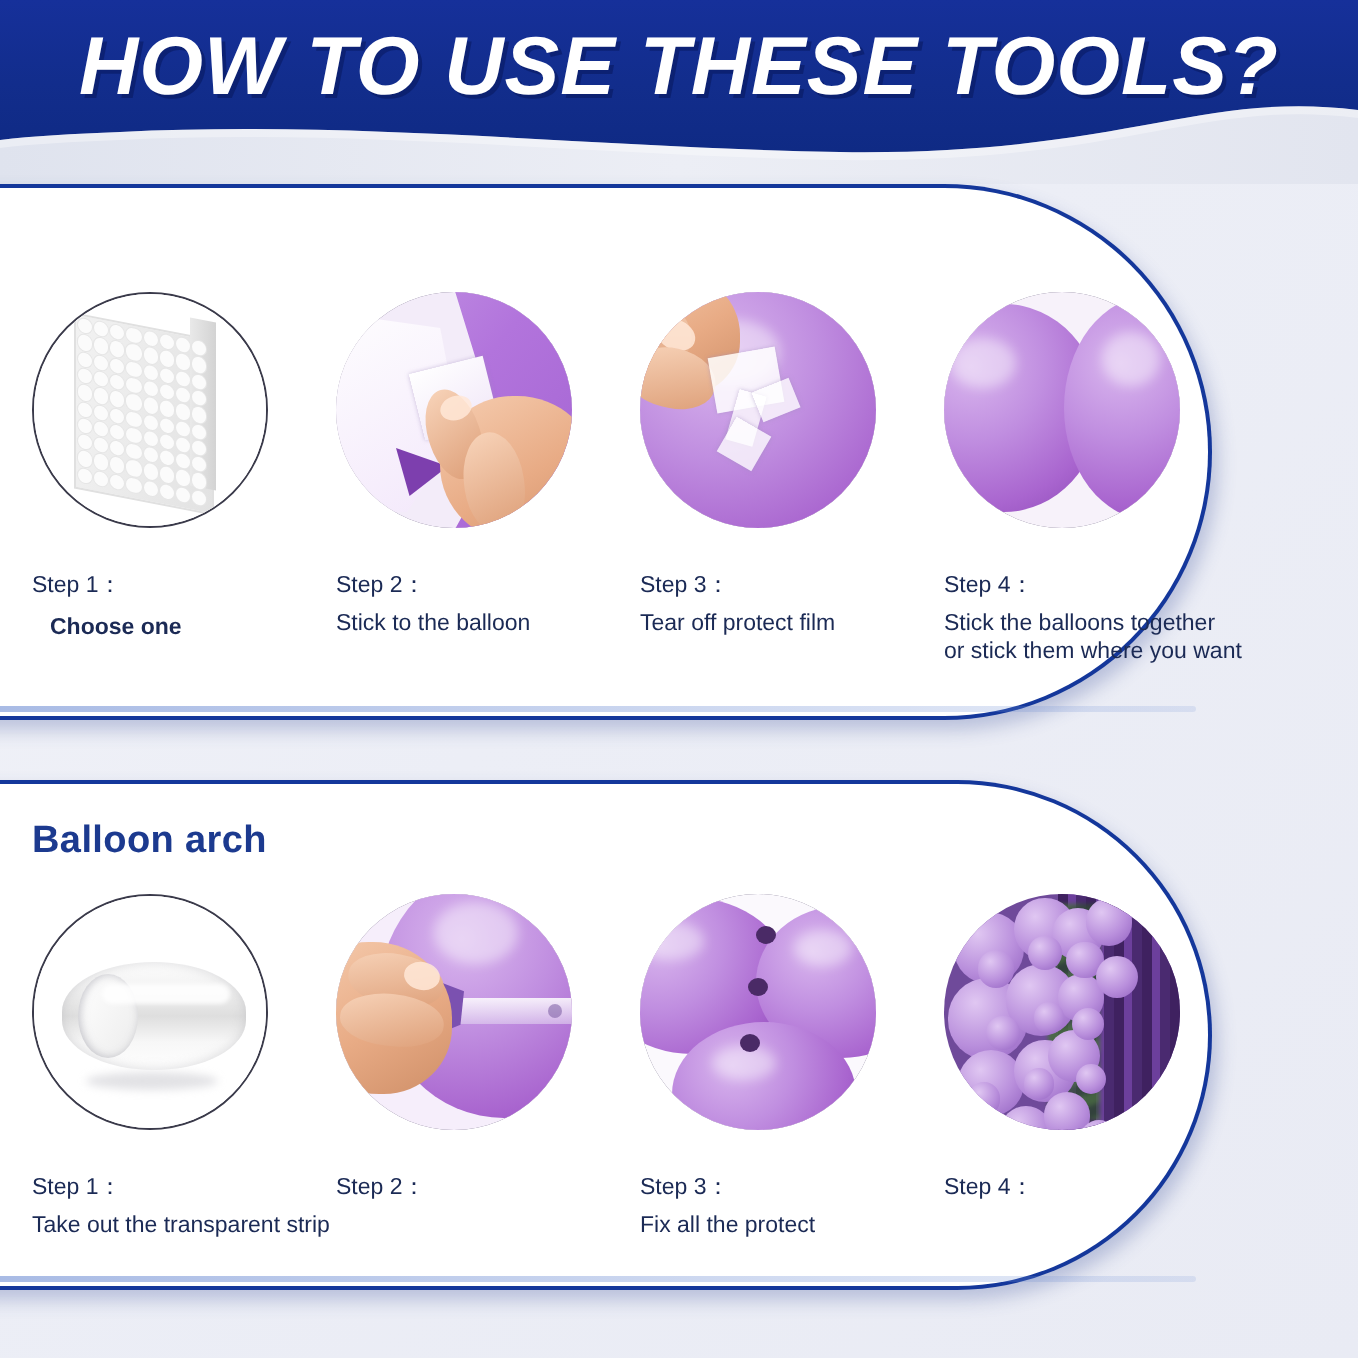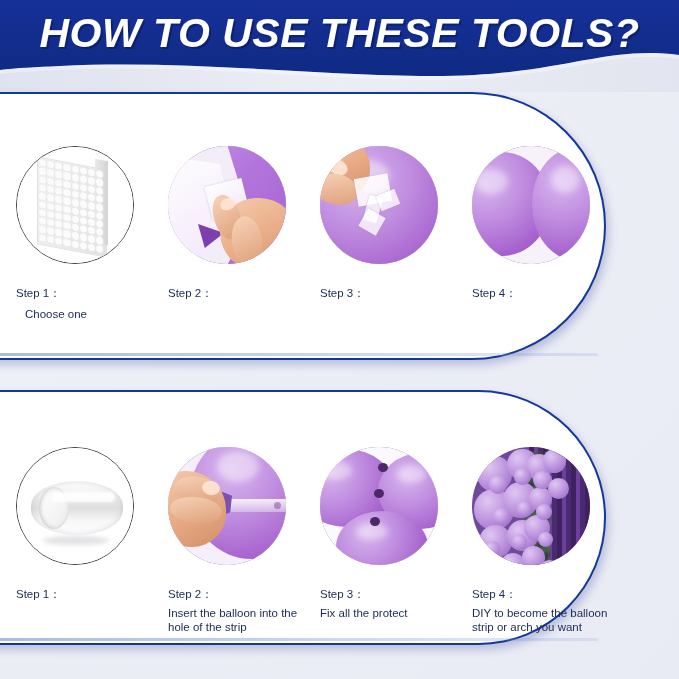--- a/index.html
+++ b/index.html
@@ -128,21 +128,21 @@
     color: #1b2a55;
     line-height: 1.0;
   }
   .step-desc {
     margin-top: 5px;
     font-size: 11.5px;
     color: #1b2a55;
     line-height: 1.28;
   }
   .step-desc.bold {
-    font-weight: normal;
+    font-weight: bold;
     padding-left: 9px;
     margin-top: 7px;
   }
 
   
   .art-dotsheet {
     position: absolute;
     inset: 0;
     background: #ffffff;
   }
@@ -411,86 +411,90 @@
                       transform:rotate(-14deg);
                       background:linear-gradient(160deg,#ffffff,#f0e6f8);"></div>
           <div style="position:absolute;left:30px;top:78px;width:26px;height:24px;
                       background:#7d3fae;clip-path:polygon(0 0,100% 38%,26% 100%);"></div>
           <div class="hand" style="left:52px;top:52px;width:78px;height:74px;"></div>
           <div class="finger" style="left:46px;top:48px;width:26px;height:46px;transform:rotate(-18deg);"></div>
           <div class="nail" style="left:52px;top:52px;width:16px;height:12px;transform:rotate(-18deg);"></div>
           <div class="finger" style="left:64px;top:70px;width:30px;height:50px;transform:rotate(-8deg);"></div>
         </div>
         <div class="step-label">Step 2：</div>
+        <div class="step-desc">Stick to the balloon</div>
       </div>
 
       <div class="step" style="left:320px; top:52px;">
         <div class="step-photo dark-rim">
           <div class="art-balloonbg" style="background:#f6f1fb;"></div>
           <div class="balloon" style="left:-6px;top:-8px;width:136px;height:136px;"></div>
           <div class="hand" style="left:-16px;top:-10px;width:66px;height:62px;"></div>
           <div class="finger" style="left:-14px;top:4px;width:40px;height:34px;transform:rotate(20deg);"></div>
           <div class="nail" style="left:8px;top:14px;width:20px;height:15px;transform:rotate(24deg);"></div>
           <div class="finger" style="left:-6px;top:28px;width:44px;height:30px;transform:rotate(12deg);"></div>
           <div class="film" style="left:36px;top:30px;width:34px;height:28px;transform:rotate(-10deg);
                       background:rgba(255,255,255,0.85);"></div>
           <div class="film" style="left:46px;top:50px;width:14px;height:26px;transform:rotate(16deg);"></div>
           <div class="film" style="left:58px;top:46px;width:20px;height:16px;transform:rotate(-22deg);"></div>
           <div class="film" style="left:42px;top:66px;width:20px;height:20px;transform:rotate(30deg);"></div>
         </div>
         <div class="step-label">Step 3：</div>
+        <div class="step-desc">Tear off  protect film</div>
       </div>
 
       <div class="step" style="left:472px; top:52px;">
         <div class="step-photo dark-rim">
           <div class="art-balloonbg" style="background:#f7f2fa;"></div>
           <div class="balloon" style="left:-18px;top:6px;width:96px;height:104px;"></div>
           <div class="balloon" style="left:60px;top:2px;width:86px;height:112px;"></div>
         </div>
         <div class="step-label">Step 4：</div>
+        <div class="step-desc" style="white-space:pre-line;">Stick the balloons together
+or stick them where you want</div>
       </div>
 
     </div>
   </div>
 
   <div class="panel" id="panel-2">
     <div class="panel-inner">
 
+      <div class="section-heading">Balloon arch</div>
 
       <div class="step" style="left:16px; top:55px;">
         <div class="step-photo outline">
           <div class="art-tape">
             <div class="tape-shadow"></div>
             <div class="tape-body"></div>
             <div class="tape-hole"></div>
             <div class="tape-sheen"></div>
           </div>
         </div>
         <div class="step-label">Step 1：</div>
+        <div class="step-desc">Take out the transparent strip</div>
       </div>
 
       <div class="step" style="left:168px; top:55px;">
         <div class="step-photo dark-rim">
           <div class="art-balloonbg" style="background:#f6eefb;"></div>
           <div class="balloon" style="left:22px;top:-16px;width:124px;height:128px;"></div>
           <div style="position:absolute;left:52px;top:52px;width:80px;height:13px;
                       background:linear-gradient(180deg,rgba(255,255,255,0.85),rgba(225,210,240,0.6));
                       border-radius:3px;"></div>
           <div style="position:absolute;left:106px;top:55px;width:7px;height:7px;border-radius:50%;
                       background:rgba(120,90,160,0.55);"></div>
           <div style="position:absolute;left:42px;top:44px;width:22px;height:26px;
                       background:#7b51b0;clip-path:polygon(0 50%,45% 0,100% 18%,92% 82%,40% 100%);"></div>
           <div class="hand" style="left:-20px;top:24px;width:78px;height:76px;"></div>
           <div class="finger" style="left:6px;top:30px;width:48px;height:26px;transform:rotate(10deg);"></div>
           <div class="finger" style="left:2px;top:50px;width:52px;height:26px;transform:rotate(6deg);"></div>
           <div class="nail" style="left:34px;top:34px;width:18px;height:14px;transform:rotate(10deg);"></div>
         </div>
         <div class="step-label">Step 2：</div>
-        <div class="step-desc" style="white-space:pre-line;">Insert the balloon into the
-hole of the strip</div>
       </div>
 
       <div class="step" style="left:320px; top:55px;">
         <div class="step-photo dark-rim">
           <div class="art-balloonbg" style="background:#fbf9fd;"></div>
           <div class="balloon" style="left:-22px;top:2px;width:96px;height:78px;"></div>
           <div class="balloon" style="left:58px;top:6px;width:86px;height:76px;"></div>
           <div class="balloon" style="left:16px;top:64px;width:92px;height:72px;"></div>
           <div class="knot" style="left:58px;top:16px;"></div>
           <div class="knot" style="left:54px;top:42px;"></div>
@@ -525,20 +529,18 @@
               <div class="ab" style="left: 34%; top: 74%; width: 13%; height: 13%;"></div>
               <div class="ab" style="left: 52%; top: 20%; width: 16%; height: 16%;"></div>
               <div class="ab" style="left: 54%; top: 48%; width: 14%; height: 14%;"></div>
               <div class="ab" style="left: 56%; top: 72%; width: 13%; height: 13%;"></div>
               <div class="ab" style="left: 60%; top: 2%; width: 20%; height: 20%;"></div>
               <div class="ab" style="left: 64%; top: 26%; width: 18%; height: 18%;"></div>
               <div class="ab" style="left: 58%; top: 96%; width: 16%; height: 16%;"></div>
             </div>
         </div>
         <div class="step-label">Step 4：</div>
-        <div class="step-desc" style="white-space:pre-line;">DIY to become the balloon
-strip or arch you want</div>
       </div>
 
     </div>
   </div>
 
 </div>
 
 </body></html>

